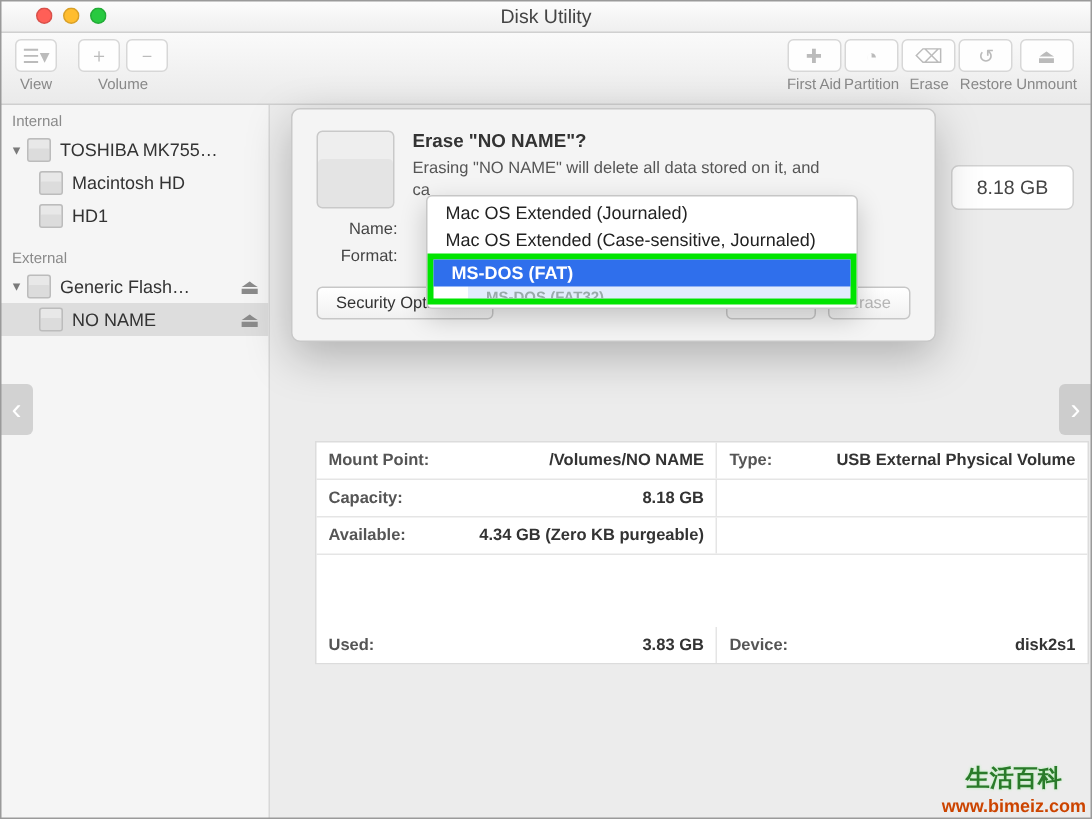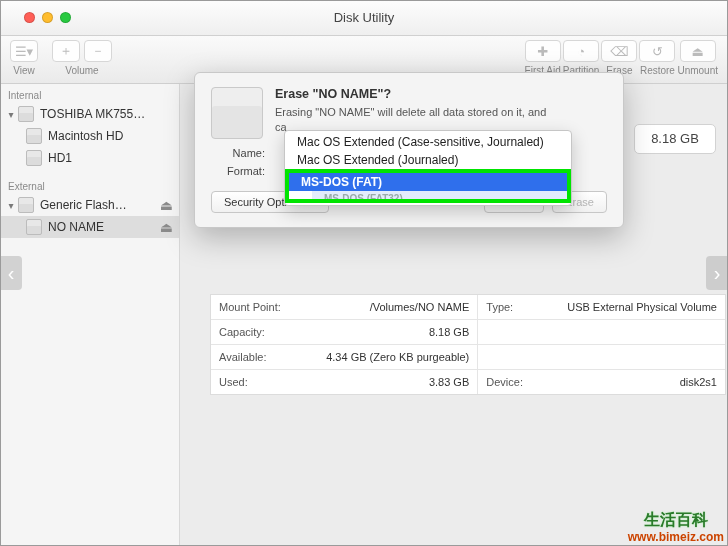--- a/index.html
+++ b/index.html
@@ -1,19 +1,19 @@
 <!DOCTYPE html>
 <html><head>
 <meta charset="utf-8">
 <style>
 * { box-sizing: border-box; margin: 0; padding: 0; font-family: -apple-system, "Helvetica Neue", Arial, sans-serif; }
 body { width: 728px; height: 546px; background: #ececec; overflow: hidden; position: relative; font-size: 12px; color: #333; }
 
 
-.titlebar { height: 36px; background: linear-gradient(#fdfdfd,#efefef); border-bottom: 1px solid #d0d0d0; display: flex; align-items: center; padding-left: 24px; position: relative; }
+.titlebar { height: 22px; background: linear-gradient(#fdfdfd,#efefef); border-bottom: 1px solid #d0d0d0; display: flex; align-items: center; padding-left: 24px; position: relative; }
 .traffic { display: flex; gap: 7px; }
 .dot { width: 11px; height: 11px; border-radius: 50%; border: 0.5px solid rgba(0,0,0,.15); }
 .dot.close{background:#ff5f57}.dot.min{background:#ffbd2e}.dot.max{background:#28c940}
 .titlebar .title { position: absolute; left: 0; right: 0; text-align: center; font-size: 13px; color: #444; }
 
 
 .toolbar { height: 48px; background: linear-gradient(#fafafa,#eaeaea); border-bottom: 1px solid #cfcfcf; display: flex; align-items: flex-start; padding: 4px 10px 0; }
 .tool-group { display: flex; flex-direction: column; align-items: center; margin-right: 14px; }
 .tool-btns { display: flex; gap: 4px; }
 .tool-btn { min-width: 28px; height: 22px; border: 1px solid #d7d7d7; border-radius: 4px; background: #fefefe; display: flex; align-items: center; justify-content: center; color: #bbb; font-size: 13px; }
@@ -54,22 +54,22 @@
 
 
 .dropdown { position: absolute; left: 284px; top: 130px; width: 288px; background: #fff; border: 1px solid #c6c6c6; border-radius: 4px; box-shadow: 0 6px 18px rgba(0,0,0,.2); padding: 2px 0; z-index: 8; }
 .dd-item { padding: 2px 12px; font-size: 12px; color:#222; }
 .dd-highlight-wrap { border: 4px solid #00e400; font-weight: bold; }
 .dd-item.selected { background:#2f6fec; color:#fff; }
 .dd-item.trunc { color:#9aa; background:#2f6fec22; }
 
 
 .info { position:absolute; left:210px; right:2px; top:294px; border:1px solid #dcdcdc; background:#fff; }
-.info-row { display:flex; border-bottom:1px solid #e5e5e5; }
-.info-row:last-child{border-bottom:none;}
+.info-row { display:flex; border-bottom:1px solid #e5e5e5;font-weight:bold; }
+.info-row:last-child{border-bottom:none;margin-top:48px;}
 .info-cell { display:flex; justify-content:space-between; padding:6px 8px; font-size:11px; color:#555; }
 .info-cell.left{ width:52%; border-right:1px solid #e5e5e5;}
 .info-cell.right{ width:48%;text-align:center; }
 .info-cell .k{color:#555}.info-cell .v{color:#333}
 
 
 .wm { position:absolute; right:4px; bottom:2px; text-align:center; font-size:11px; line-height:1.2; }
 .wm .cn { color:#2a7a2a; font-weight:bold; font-size:16px; text-shadow:0 0 2px #aef2ae; }
 .wm .url{ color:#c40; font-weight:bold; font-size:12px; }
 .img-border { position:absolute; inset:0; border:1px solid #9a9a9a; pointer-events:none; }
@@ -195,22 +195,22 @@
   </div>
   <div class="sheet-btns">
     <div class="mac-btn">Security Options…</div>
     <div style="flex:1"></div>
     <div class="mac-btn">Cancel</div>
     <div class="mac-btn disabled">Erase</div>
   </div>
 </div>
 
 <div class="dropdown">
+  <div class="dd-item">Mac OS Extended (Journaled)</div>
   <div class="dd-item">Mac OS Extended (Case-sensitive, Journaled)</div>
-  <div class="dd-item">Mac OS Extended (Journaled)</div>
   <div class="dd-highlight-wrap">
     <div class="dd-item selected">MS-DOS (FAT)</div>
     <div class="dd-item trunc" style="height:8px;overflow:hidden;font-size:10px;margin-left:23px;">MS-DOS (FAT32)</div>
   </div>
 </div>
 
 <div class="info">
   <div class="info-row">
     <div class="info-cell left">
         <span class="k">Mount Point:</span>

